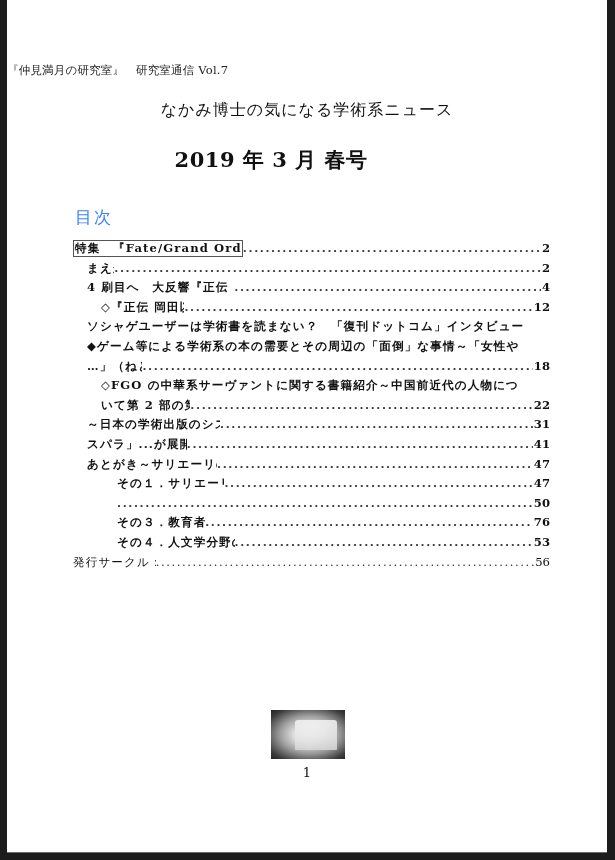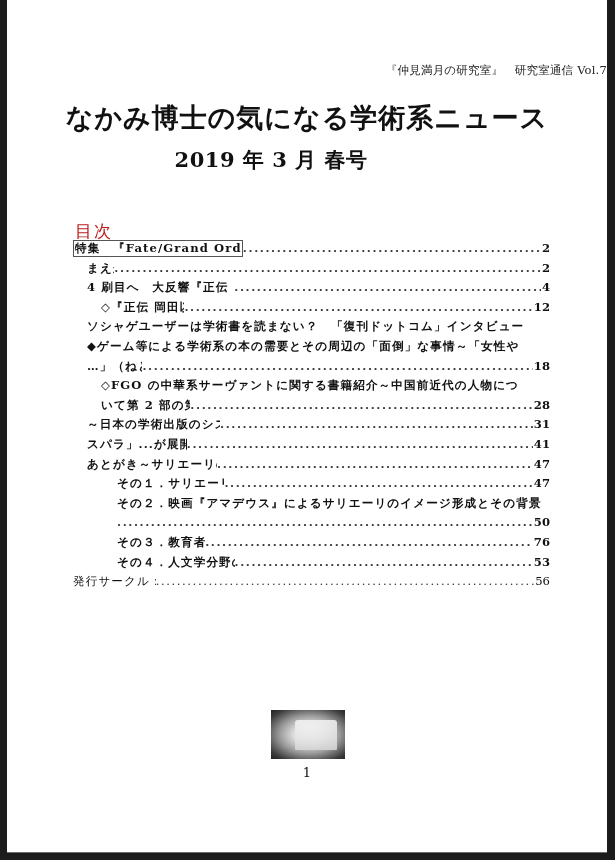--- a/index.html
+++ b/index.html
@@ -9,35 +9,35 @@
     position: relative;
     font-family: "DejaVu Serif", "Liberation Serif", serif;
     color: #111;
   }
   .page {
     position: absolute; left: 7px; top: 0; width: 600px; height: 852px;
     background: #ffffff;
     border-bottom: 1px solid #6a6a6a;
   }
   .series-line {
-    position: absolute; top: 63px; left: 0; width: 600px; text-align: right;
+    position: absolute; top: 63px; left: 0; width: 600px; text-align: left;
     font-size: 11.5px; color: #222; letter-spacing: 0.2px;
   }
   .main-title {
     position: absolute; top: 100px; left: 0; width: 600px; text-align: center;
-    font-size: 27px; color: #111; letter-spacing: 1px; font-weight: bold;
+    font-size: 16px; color: #111; letter-spacing: 1px;
   }
   .issue-title {
     position: absolute; top: 146px; left: 0; width: 528px; text-align: center;
     font-size: 21px; font-weight: bold; color: #111; letter-spacing: 0.5px;
   }
   .toc-heading {
     position: absolute; top: 206px; left: 68px;
     font-family: "DejaVu Sans", "Liberation Sans", sans-serif;
-    font-size: 17px; color: #b91c1c; letter-spacing: 2px; margin-top: 14px;
+    font-size: 17px; color: #3b82f6; letter-spacing: 2px;
   }
   .toc {
     position: absolute; top: 239px; left: 66px; width: 477px;
     font-size: 11.6px; line-height: 19.6px;
   }
   .toc-row { display: flex; align-items: baseline; white-space: nowrap; height: 19.6px; }
   .toc-row .txt { flex: 0 1 auto; overflow: hidden; letter-spacing: 1.1px; }
   .toc-row .dots {
     flex: 1 1 auto; overflow: hidden; color: #333; letter-spacing: 1.6px; min-width: 6px;
   }
@@ -107,44 +107,41 @@
         <span class="txt">…」（ねとらぼ）～</span>
         <span class="dots"></span>
         <span class="pg">18</span>
       </div>
       <div class="toc-row lvl2 bold cont">
         <span class="txt">◇FGO の中華系サーヴァントに関する書籍紹介～中国前近代の人物につ</span>
       </div>
       <div class="toc-row lvl2 bold">
         <span class="txt">いて第 2 部の第三章までを中心に～</span>
         <span class="dots"></span>
-        <span class="pg">28</span>
+        <span class="pg">22</span>
       </div>
       <div class="toc-row lvl1 bold">
         <span class="txt">～日本の学術出版のシステムとその問題～」（Togetter）</span>
         <span class="dots"></span>
         <span class="pg">31</span>
       </div>
       <div class="toc-row lvl1 bold">
         <span class="txt">スパラ」...が展開開始」（hon. jp）～</span>
         <span class="dots"></span>
         <span class="pg">41</span>
       </div>
       <div class="toc-row lvl1 bold">
         <span class="txt">あとがき～サリエーリの新版伝記と映画『アマデウス』～</span>
         <span class="dots"></span>
         <span class="pg">47</span>
       </div>
       <div class="toc-row lvl3 bold">
         <span class="txt">その１．サリエーリの新版伝記が発売されたこと</span>
         <span class="dots"></span>
         <span class="pg">47</span>
-      </div>
-      <div class="toc-row lvl3 bold cont">
-        <span class="txt">その２．映画『アマデウス』によるサリエーリのイメージ形成とその背景</span>
       </div>
       <div class="toc-row lvl3 bold">
         <span class="txt"></span>
         <span class="dots"></span>
         <span class="pg">50</span>
       </div>
       <div class="toc-row lvl3 bold">
         <span class="txt">その３．教育者サリエーリとその弟子</span>
         <span class="dots"></span>
         <span class="pg">76</span>

